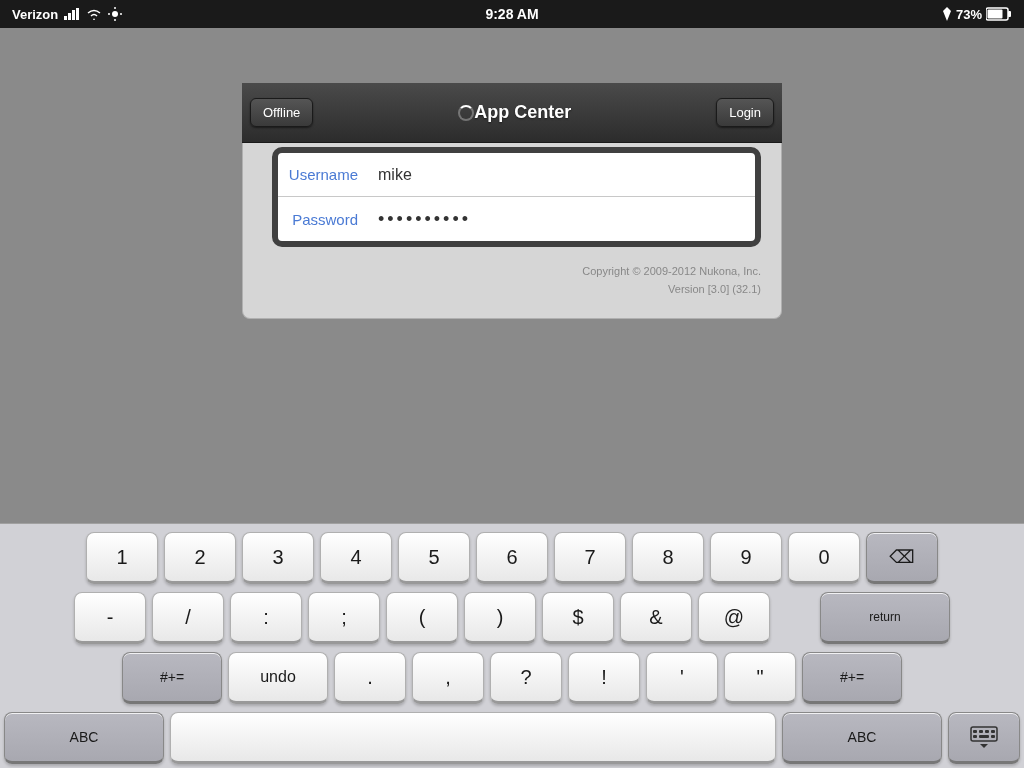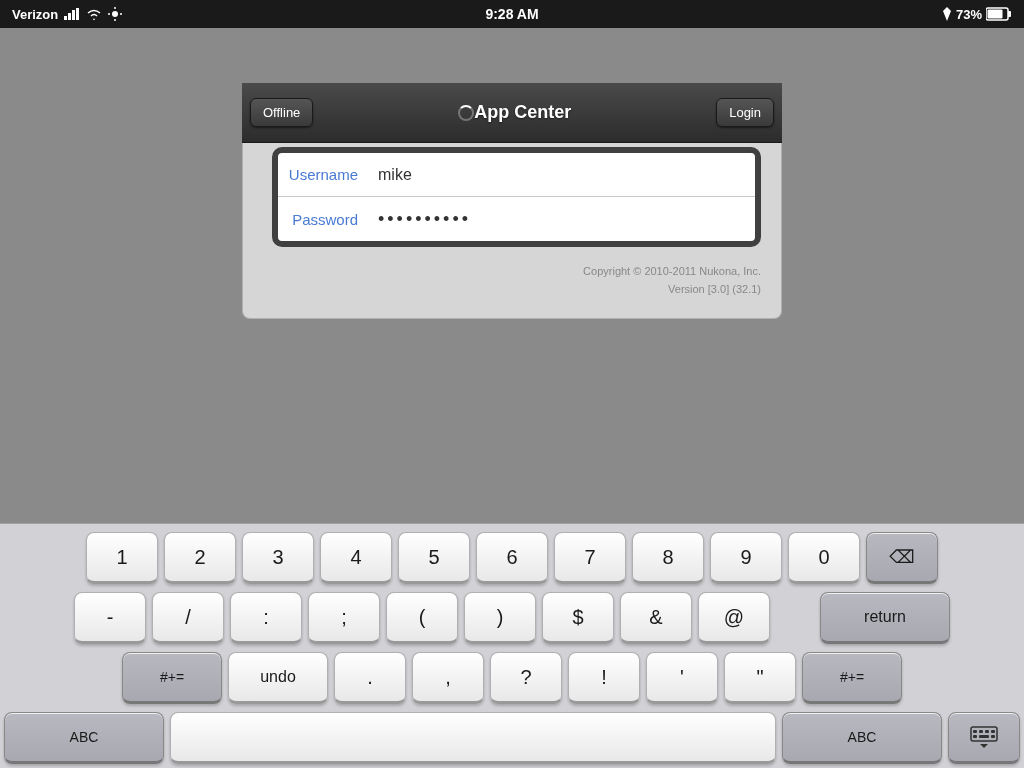--- a/index.html
+++ b/index.html
@@ -210,21 +210,21 @@
     }
     .key.extra-wide {
       min-width: 160px;
     }
     .key.space-bar {
       flex: 1;
       min-width: 0;
     }
     .key.return-key {
       min-width: 130px;
-      font-size: 16px;
+      font-size: 12px;
       margin-left: 44px;
     }
     .key.backspace-icon {
       font-size: 18px;
     }
 
     
     .window-wrapper {
       position: relative;
       width: 540px;
@@ -286,21 +286,21 @@
         <div class="form-row">
           <span class="form-label">Username</span>
           <input class="form-input" type="text" value="mike" style="">
         </div>
         <div class="form-row">
           <span class="form-label">Password</span>
           <input class="form-input password" type="password" value="aaaaaaaaaa" style="">
         </div>
       </div>
       <div class="copyright">
-        <div>Copyright © 2010-2011 Nukona, Inc.</div>
+        <div>Copyright © 2009-2012 Nukona, Inc.</div>
         <div>Version [3.0] (32.1)</div>
       </div>
     </div>
   </div>
 </div>
 
 <div class="keyboard-area">
 
   <div class="keyboard-row">
     <div class="key">1</div>

